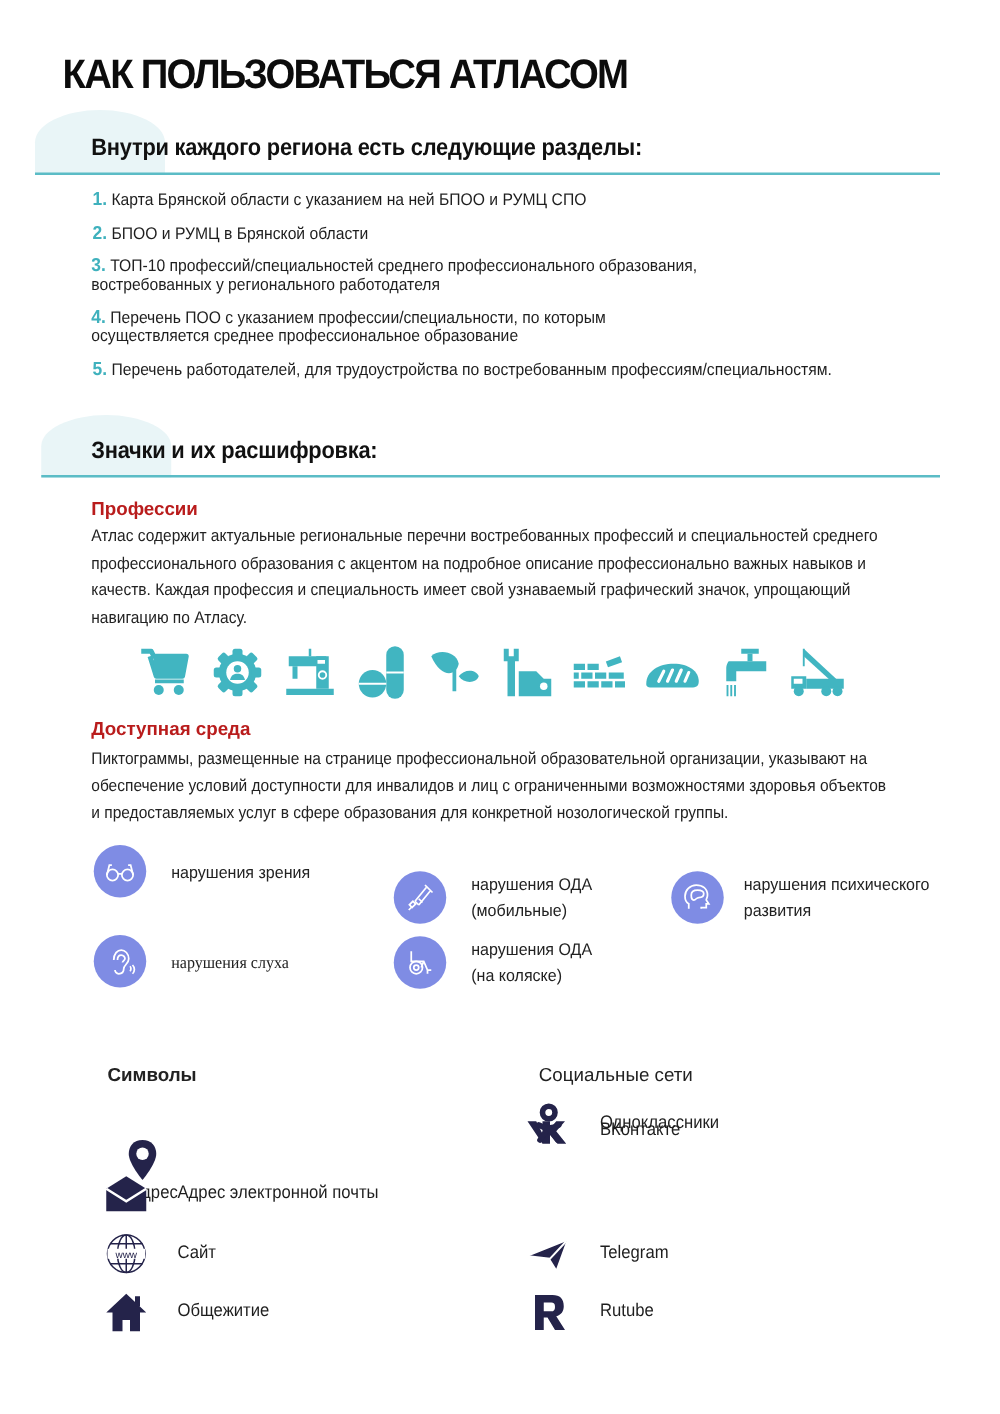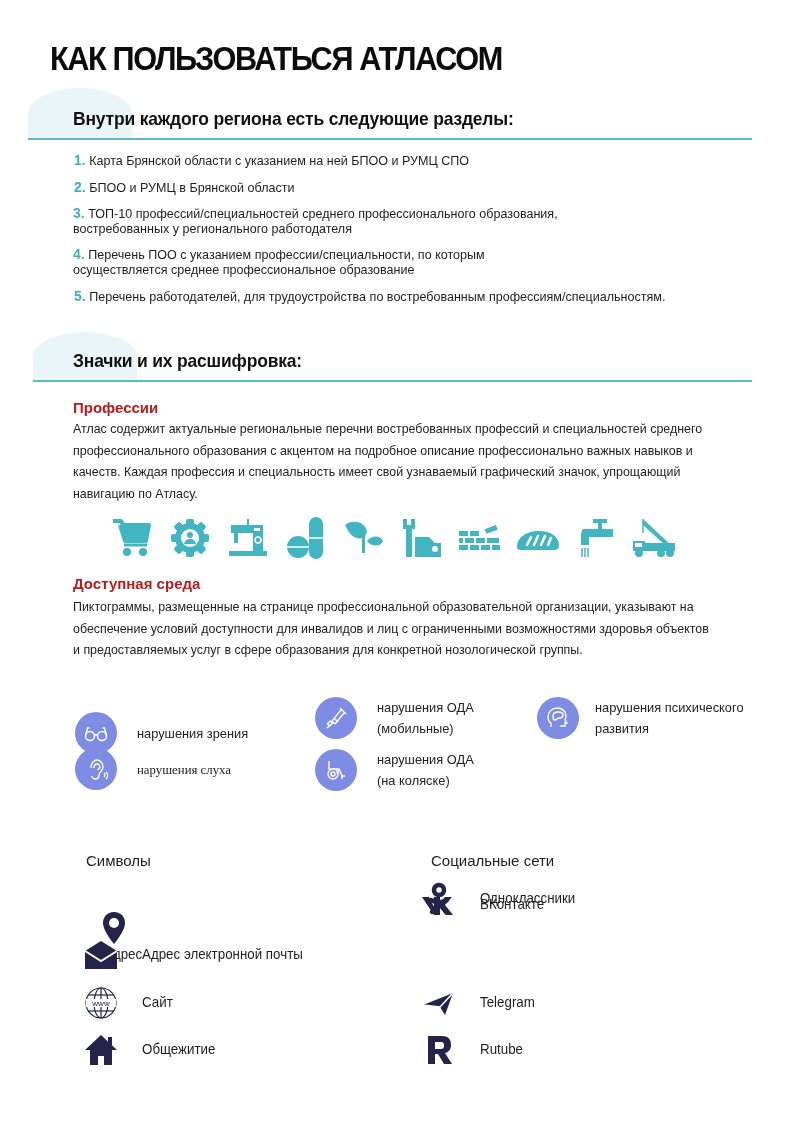--- a/index.html
+++ b/index.html
@@ -230,21 +230,21 @@
         </g>
         <line x1="12" y1="4" x2="12" y2="18" stroke="#41b5c1" stroke-width="1.5"></line>
         <rect x="4" y="28" width="7" height="4" fill="#fff"></rect>
       </svg>
   </div>
 </div>
 
 <div class="subhead" style="top:575px;">Доступная среда</div>
 <div class="para" style="top:596px; width:700px;">Пиктограммы, размещенные на странице профессиональной образовательной организации, указывают на обеспечение условий доступности для инвалидов и лиц с ограниченными возможностями здоровья объектов и предоставляемых услуг в сфере образования для конкретной нозологической группы.</div>
 
-<div class="acc-item" style="left:75px; top:712px;">
+<div class="acc-item" style="left:75px; top:676px;">
   <div class="acc-circle">
     <svg viewBox="0 0 26 26" fill="none" stroke="#fff" stroke-width="1.4">
         <circle cx="7" cy="16" r="4.5"></circle>
         <circle cx="19" cy="16" r="4.5"></circle>
         <path d="M11.5 15h3M2.5 16l2-8h2M23.5 16l-2-8h-2"></path>
       </svg>
   </div>
   <div class="acc-label">нарушения зрения</div>
 </div>
 
@@ -292,21 +292,21 @@
         <path d="M6 22v-4c-2-1-3-3-3-6 0-5 4-9 9-9s9 3 9 8c0 2-1 3-1 4l2 3h-2v3h-4v1"></path>
         <path d="M8 11c0-3 2-4 5-4s5 1 5 3-2 3-4 3-2 2-4 2-2-2-2-4z"></path>
       </svg>
   </div>
   <div class="acc-label" style="margin-left:16px;">
     <span>нарушения психического</span><br>
     <span>развития</span>
   </div>
 </div>
 
-<div class="legend-title" style="left:86px; top:852px;">Символы</div>
+<div class="legend-title" style="left:86px; top:852px;font-weight:bold;">Символы</div>
 
 <div class="legend-item" style="left:82px; top:908px;flex-direction:column;">
   <div class="legend-icon">
     <svg viewBox="0 0 36 36">
         <path d="M18 2C11 2 7 7 7 13c0 8 11 21 11 21s11-13 11-21c0-6-4-11-11-11z" fill="#24234a"></path>
         <circle cx="18" cy="13" r="5" fill="#fff"></circle>
       </svg>
   </div>
   <div class="legend-label" style="margin-left:22px;">Адрес</div>
 </div>

